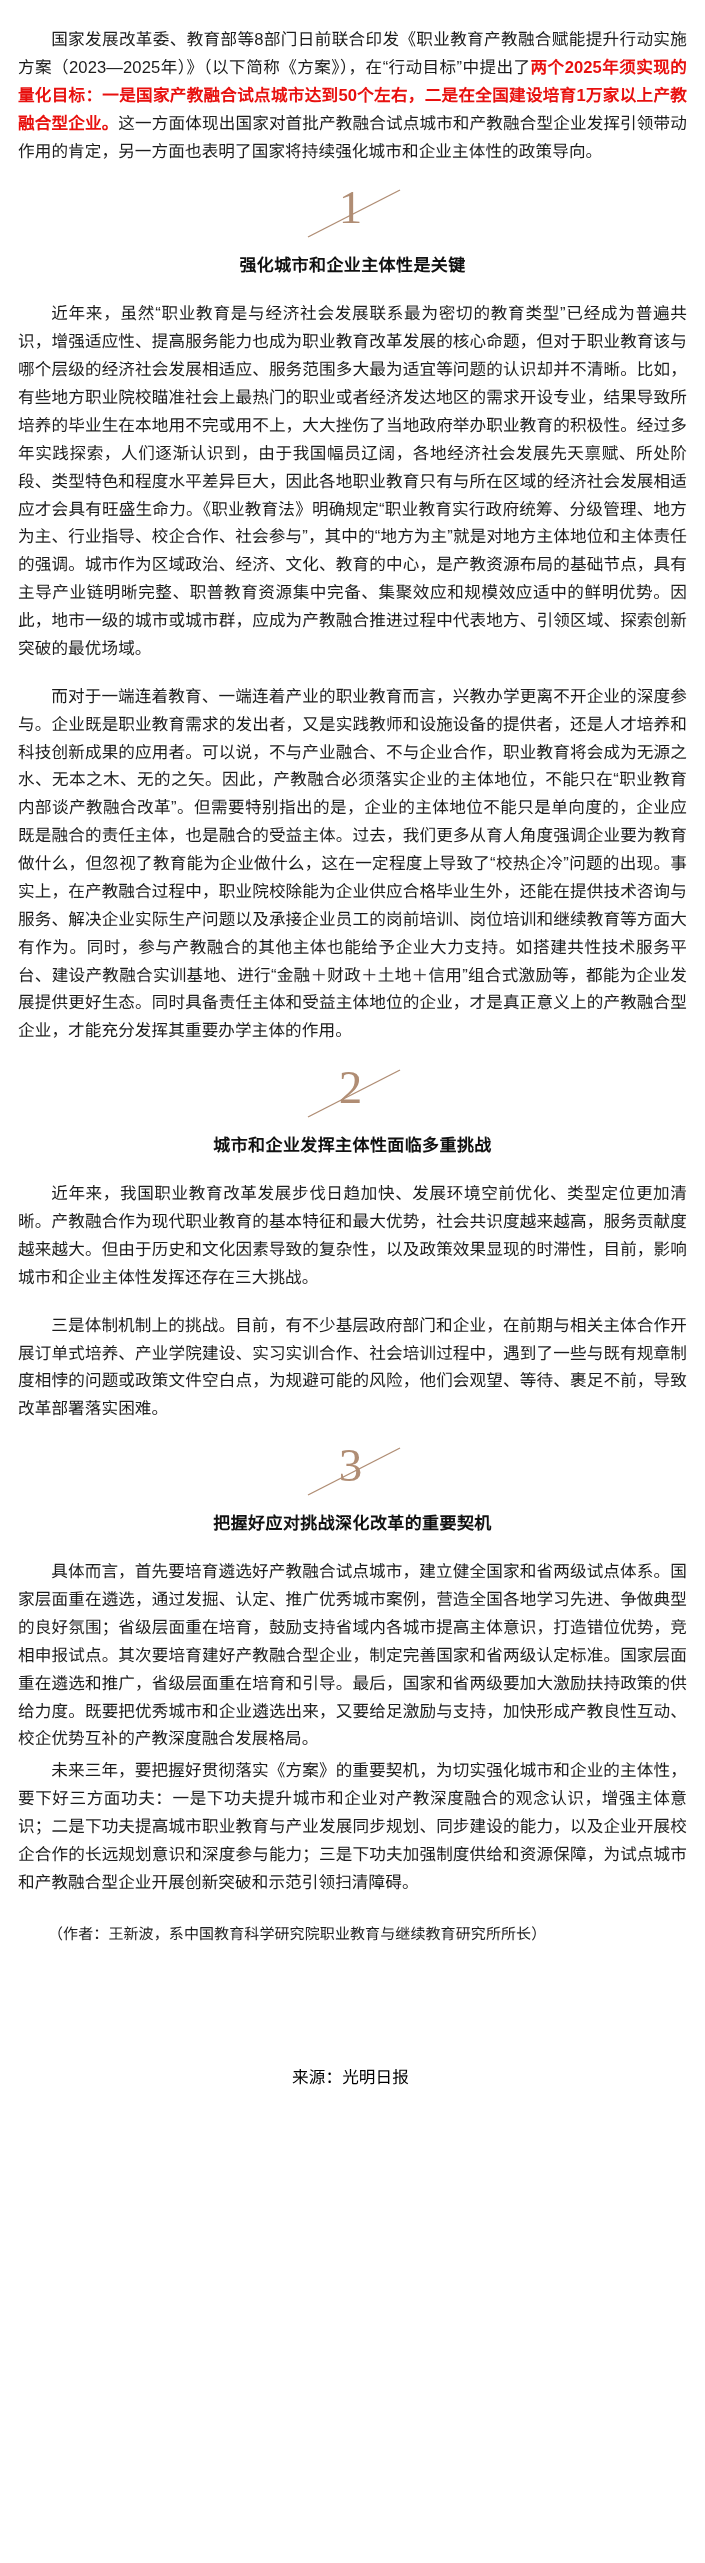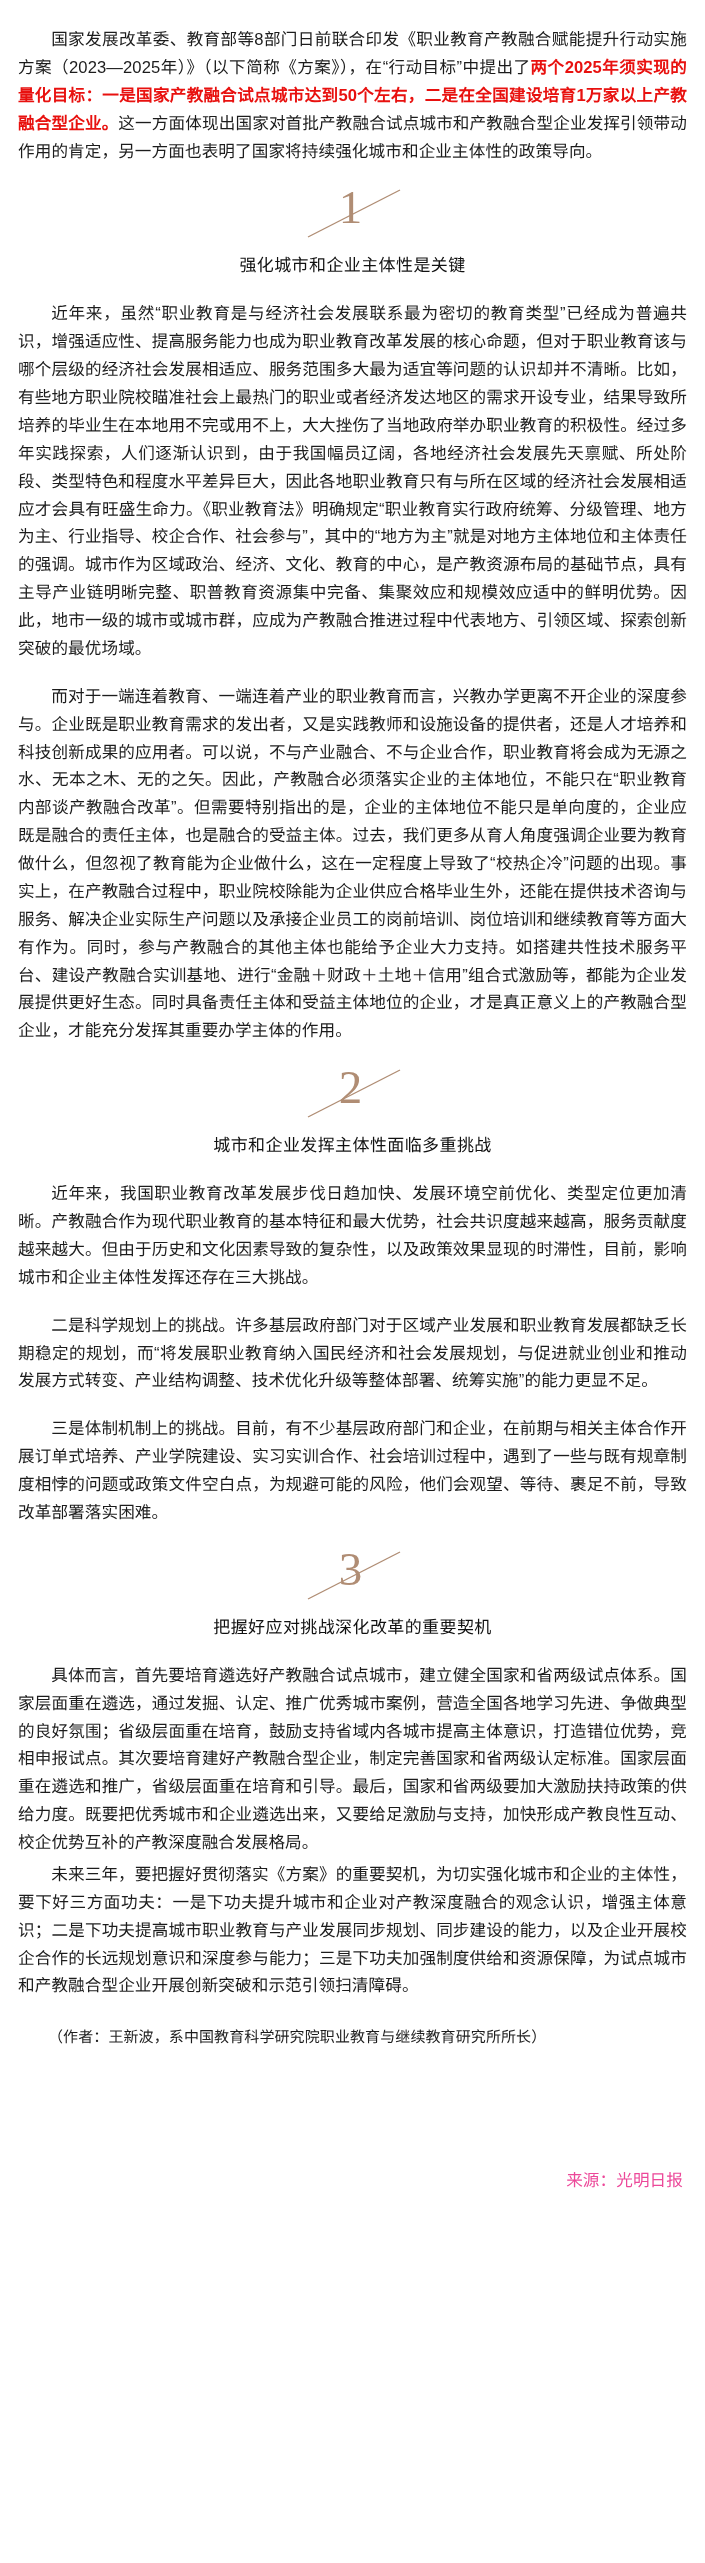--- a/index.html
+++ b/index.html
@@ -65,38 +65,38 @@
     position: absolute;
     left: 6px;
     top: 4px;
     width: 100px;
     height: 54px;
     z-index: 1;
   }
   h2.section-title {
     text-align: center;
     font-size: 17px;
-    font-weight: normal;
+    font-weight: bold;
     color: #111111;
     margin: 6px 0 24px 0;
     letter-spacing: 0.4px;
   }
   .author-line {
     font-size: 15px;
     line-height: 1.68;
     color: #1c1c1c;
     text-indent: 2em;
     margin: 24px 0 0 0;
     letter-spacing: 0.1px;
   }
   .source-line {
     font-size: 16.6px;
     line-height: 1.68;
-    color: #ec4899;
-    text-align: right;
+    color: #000000;
+    text-align: center;
     margin: 118px 0 0 0;
     padding-right: 4px;
     letter-spacing: 0.1px;
   }
 </style>
 </head>
 <body>
 
 <div class="page">
 
@@ -120,21 +120,20 @@
     <div class="numeral-wrap">
       <span class="numeral">
         <svg class="slash" viewBox="0 0 100 54">
           <line x1="4" y1="50" x2="96" y2="3" stroke="#b08d74" stroke-width="1.4"></line>
         </svg>
         <span class="glyph">2</span>
       </span>
     </div>
     <h2 class="section-title">城市和企业发挥主体性面临多重挑战</h2>
     <p class="para gap">近年来，我国职业教育改革发展步伐日趋加快、发展环境空前优化、类型定位更加清晰。产教融合作为现代职业教育的基本特征和最大优势，社会共识度越来越高，服务贡献度越来越大。但由于历史和文化因素导致的复杂性，以及政策效果显现的时滞性，目前，影响城市和企业主体性发挥还存在三大挑战。</p>
-    <p class="para gap">二是科学规划上的挑战。许多基层政府部门对于区域产业发展和职业教育发展都缺乏长期稳定的规划，而“将发展职业教育纳入国民经济和社会发展规划，与促进就业创业和推动发展方式转变、产业结构调整、技术优化升级等整体部署、统筹实施”的能力更显不足。</p>
     <p class="para">三是体制机制上的挑战。目前，有不少基层政府部门和企业，在前期与相关主体合作开展订单式培养、产业学院建设、实习实训合作、社会培训过程中，遇到了一些与既有规章制度相悖的问题或政策文件空白点，为规避可能的风险，他们会观望、等待、裹足不前，导致改革部署落实困难。</p>
   </div>
 
   <div class="section">
     <div class="numeral-wrap">
       <span class="numeral">
         <svg class="slash" viewBox="0 0 100 54">
           <line x1="4" y1="50" x2="96" y2="3" stroke="#b08d74" stroke-width="1.4"></line>
         </svg>
         <span class="glyph">3</span>

